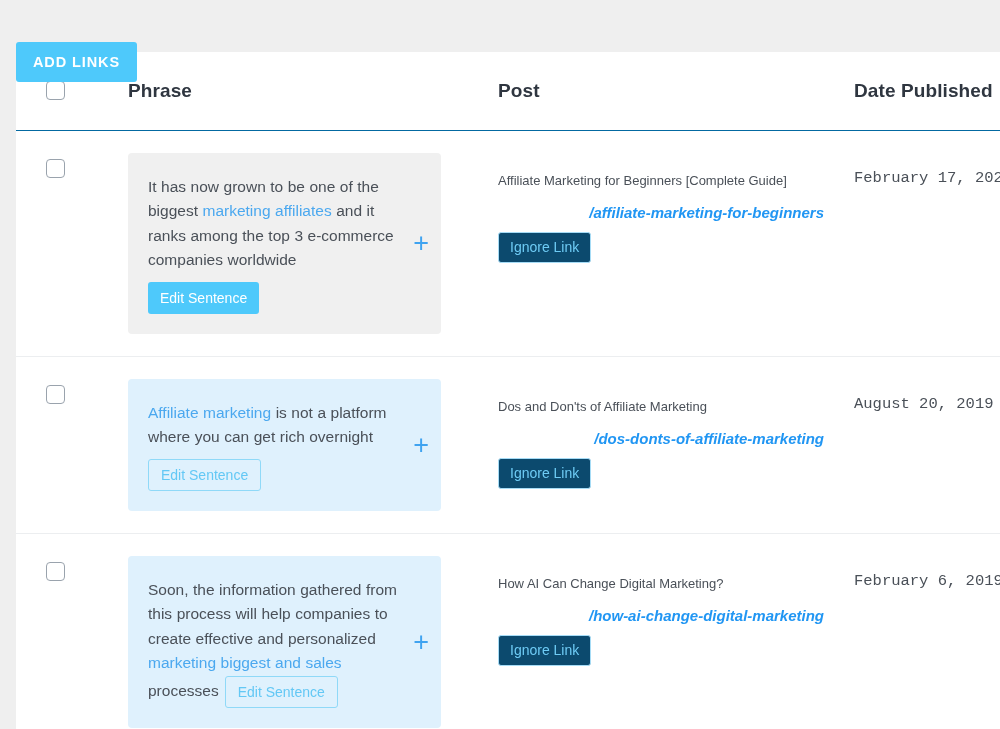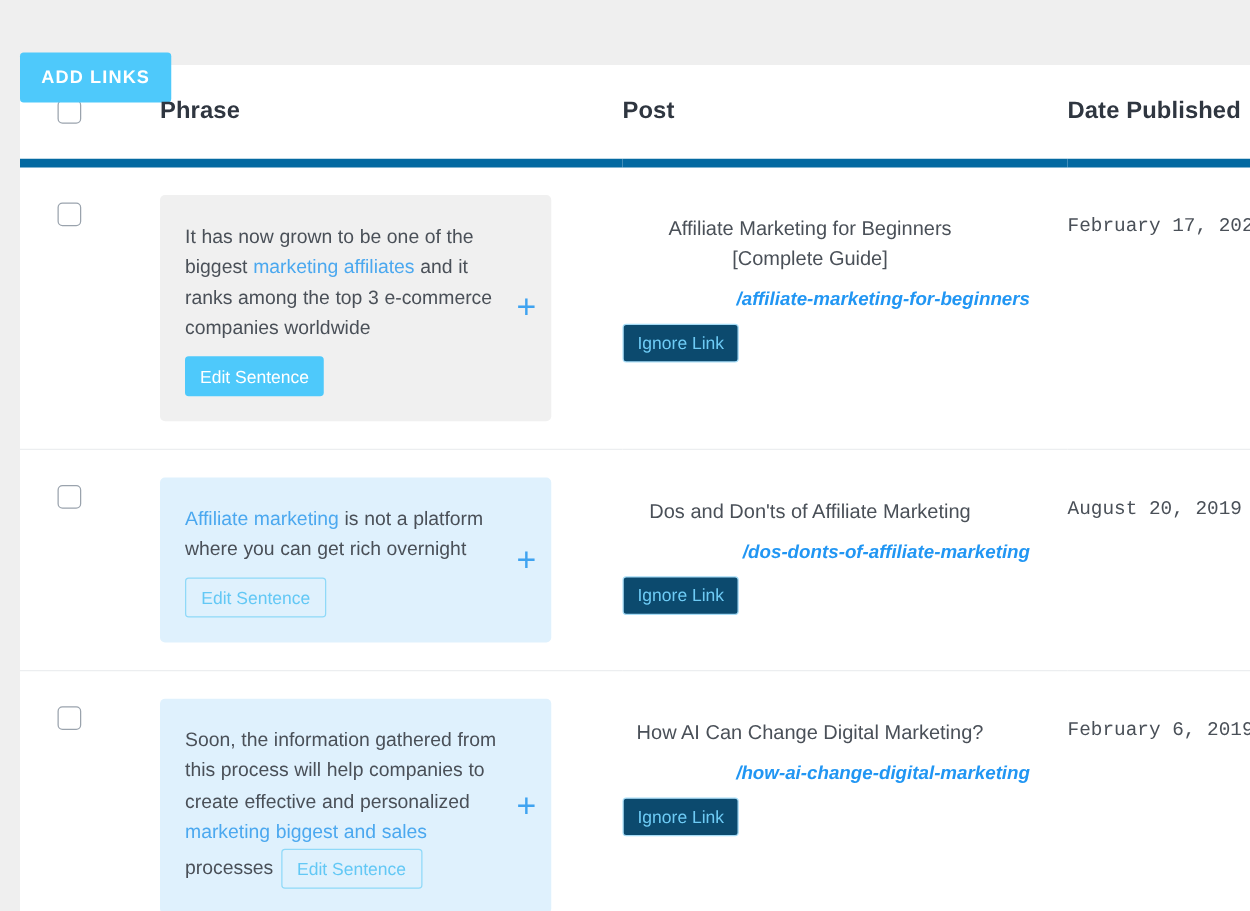--- a/index.html
+++ b/index.html
@@ -60,21 +60,21 @@
   .col-check  { width: 112px; }
   .col-phrase { width: 370px; }
   .col-post   { width: 356px; }
   .col-date   { width: 146px; }
 
   thead th {
     text-align: left;
     vertical-align: middle;
     height: 78px;
     padding: 0;
-    border-bottom: 7px solid #0369a1;
+    border-bottom: 1px solid #0369a1;
     color: #2f3640;
     font-size: 19px;
     font-weight: bold;
     letter-spacing: 0.1px;
   }
   thead th.th-check  { padding-left: 30px; }
   thead th.th-phrase { padding-left: 0px; }
   thead th.th-post   { padding-left: 0px; }
   thead th.th-date   { padding-left: 0px; }
 
@@ -206,25 +206,24 @@
     font-family: "Liberation Sans", sans-serif;
     font-size: 14px;
     cursor: pointer;
     white-space: nowrap;
   }
 
   
   .td-post { padding: 38px 30px 22px 0 !important; }
 
   .post-title {
-    font-size: 16px;
+    font-size: 13px;
     line-height: 24px;
     color: #4a5058;
     max-width: 300px;
-    text-align: center;
   }
 
   .post-slug {
     display: block;
     margin-top: 11px;
     margin-left: 14px;
     font-size: 15px;
     font-weight: bold;
     font-style: italic;
     color: #2196f3;

